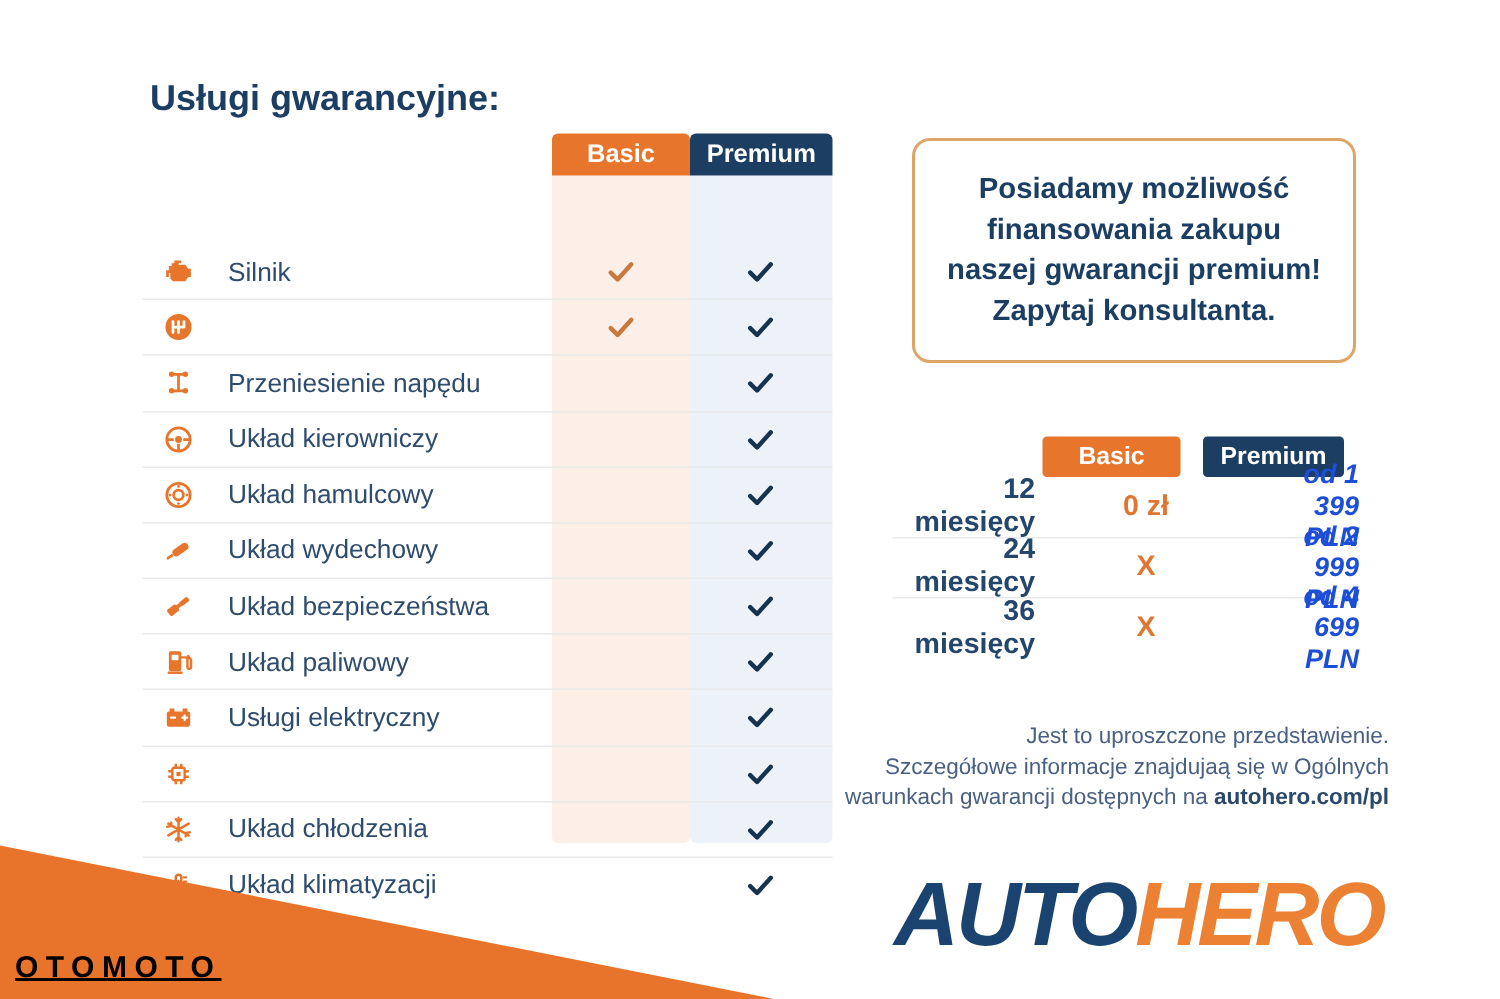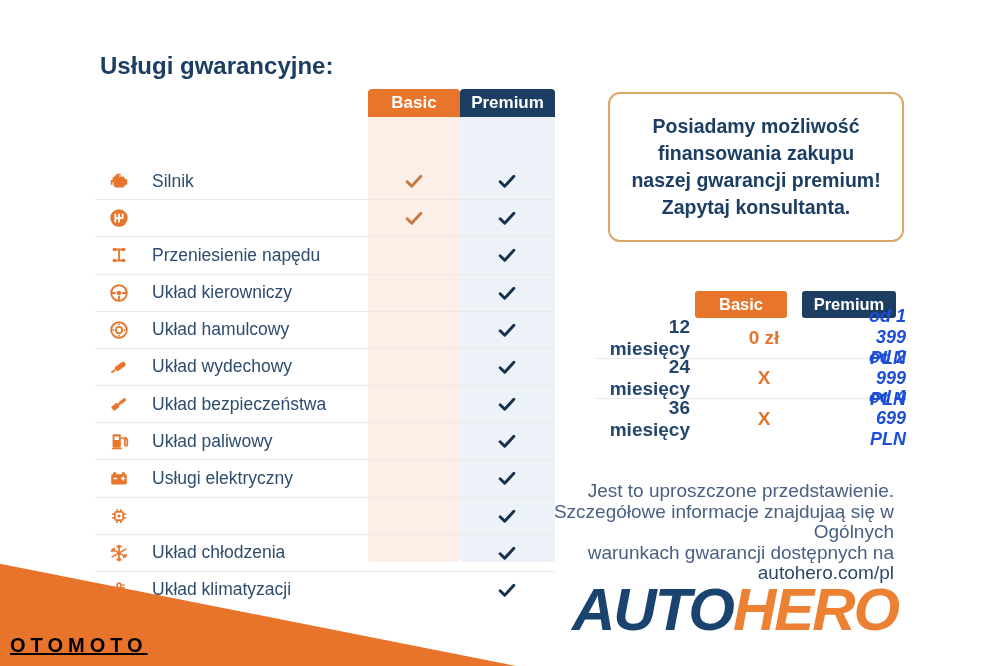--- a/index.html
+++ b/index.html
@@ -43,26 +43,26 @@
   .chip.basic{left:695px;width:92px;background:var(--orange);}
   .chip.premium{left:802px;width:94px;background:var(--navy);}
   .pricing-rows{position:absolute;left:595px;top:318px;width:311px;}
   .pricing-row{height:39.6px;display:flex;align-items:center;border-bottom:1px solid var(--sep);gap:24px;}
   .pricing-row:last-child{border-bottom:none;}
   .p-term{width:95px;text-align:right;font-size:19px;font-weight:bold;color:#24466B;}
   .p-basic{width:100px;text-align:center;font-size:19px;font-weight:bold;color:#E0762F;}
   .p-premium{flex:1;text-align:right;font-size:18px;font-weight:bold;color:#1d4ed8;font-style:italic;}
 
   
-  .disclaimer{position:absolute;left:508px;top:481px;width:386px;text-align:right;
-              font-size:19px;line-height:20.5px;color:#496083;}
-  .disclaimer .bold-link{font-weight:normal;color:#2B4A6B;cursor:pointer;text-align:right;}
-
-  
-  .autohero{position:absolute;left:572px;top:580px;font-size:60px;line-height:1;font-weight:bold;
+  .disclaimer{position:absolute;left:540px;top:481px;width:386px;text-align:right;
+              font-size:15px;line-height:20.5px;color:#496083;}
+  .disclaimer .bold-link{font-weight:bold;color:#2B4A6B;cursor:pointer;text-align:right;}
+
+  
+  .autohero{position:absolute;left:596px;top:580px;font-size:60px;line-height:1;font-weight:bold;
             font-style:italic;letter-spacing:-2px;white-space:nowrap;}
   .autohero .auto{color:#1B4370;}
   .autohero .hero{color:#EC8033;}
 
   
   .wedge{position:absolute;left:0;top:556px;width:516px;height:110px;background:#E8742C;
          clip-path:polygon(0 7%,100% 100%,0 100%);}
   .otomoto{position:absolute;left:10px;bottom:9px;color:#000000;font-size:20px;font-weight:bold;letter-spacing:5px;text-decoration:underline;}
 </style>
 </head>

